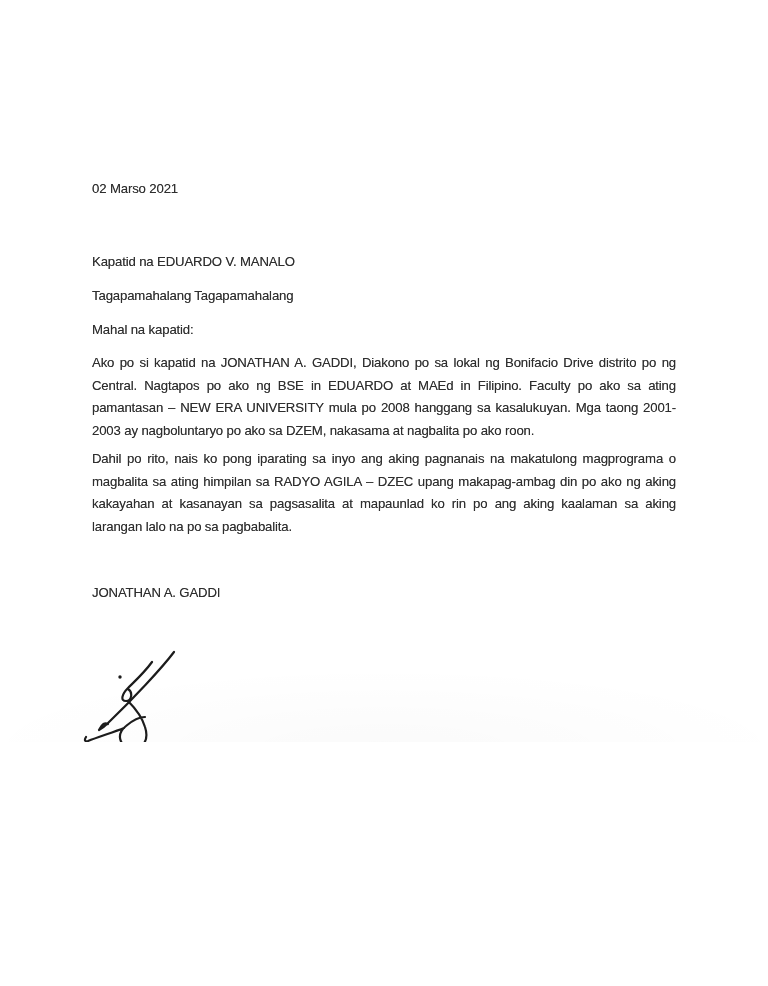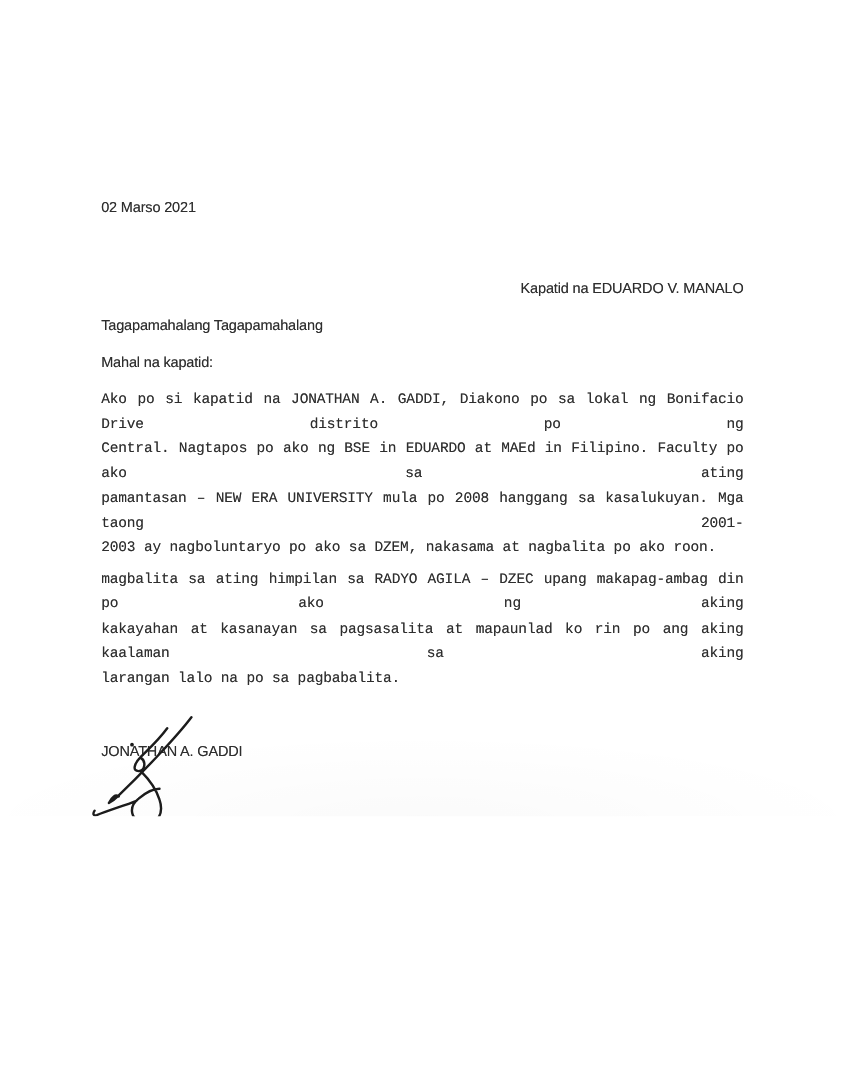--- a/index.html
+++ b/index.html
@@ -24,24 +24,24 @@
     left: 92px;
     top: 0;
     width: 584px;
     font-size: 13.2px;
     letter-spacing: -0.15px;
     line-height: 22.5px;
     
     text-shadow: 0 0 0.5px rgba(40,40,40,0.55);
   }
   .date-line      { margin-top: 162px; }
-  .recipient-name { margin-top: 50px; text-align: right; }
+  .recipient-name { margin-top: 50px; }
   .recipient-title{ margin-top: 11.5px; }
   .salutation     { margin-top: 11.5px; }
-  .letter-body    { margin-top: 11px; font-family: Liberation Mono, monospace; }
+  .letter-body    { margin-top: 11px; }
   .para           { margin-top: 0; }
   .para + .para   { margin-top: 6px; }
   .para .line {
     text-align: justify;
     text-align-last: justify;
   }
   .para .line:last-child {
     text-align: justify;
     text-align-last: left;
   }
@@ -80,20 +80,21 @@
     <div class="salutation">Mahal na kapatid:</div>
 
     <div class="letter-body">
         <div class="para">
           <div class="line">Ako po si kapatid na JONATHAN A. GADDI, Diakono po sa lokal ng Bonifacio Drive distrito po ng</div>
           <div class="line">Central. Nagtapos po ako ng BSE in EDUARDO at MAEd in Filipino. Faculty po ako sa ating</div>
           <div class="line">pamantasan – NEW ERA UNIVERSITY mula po 2008 hanggang sa kasalukuyan. Mga taong 2001-</div>
           <div class="line">2003 ay nagboluntaryo po ako sa DZEM, nakasama at nagbalita po ako roon.</div>
         </div>
         <div class="para">
+          <div class="line">Dahil po rito, nais ko pong iparating sa inyo ang aking pagnanais na makatulong magprograma o</div>
           <div class="line">magbalita sa ating himpilan sa RADYO AGILA – DZEC upang makapag-ambag din po ako ng aking</div>
           <div class="line">kakayahan at kasanayan sa pagsasalita at mapaunlad ko rin po ang aking kaalaman sa aking</div>
           <div class="line">larangan lalo na po sa pagbabalita.</div>
         </div>
       </div>
 
 
     <div class="signatory-name">JONATHAN A. GADDI</div>
 
   </div>

